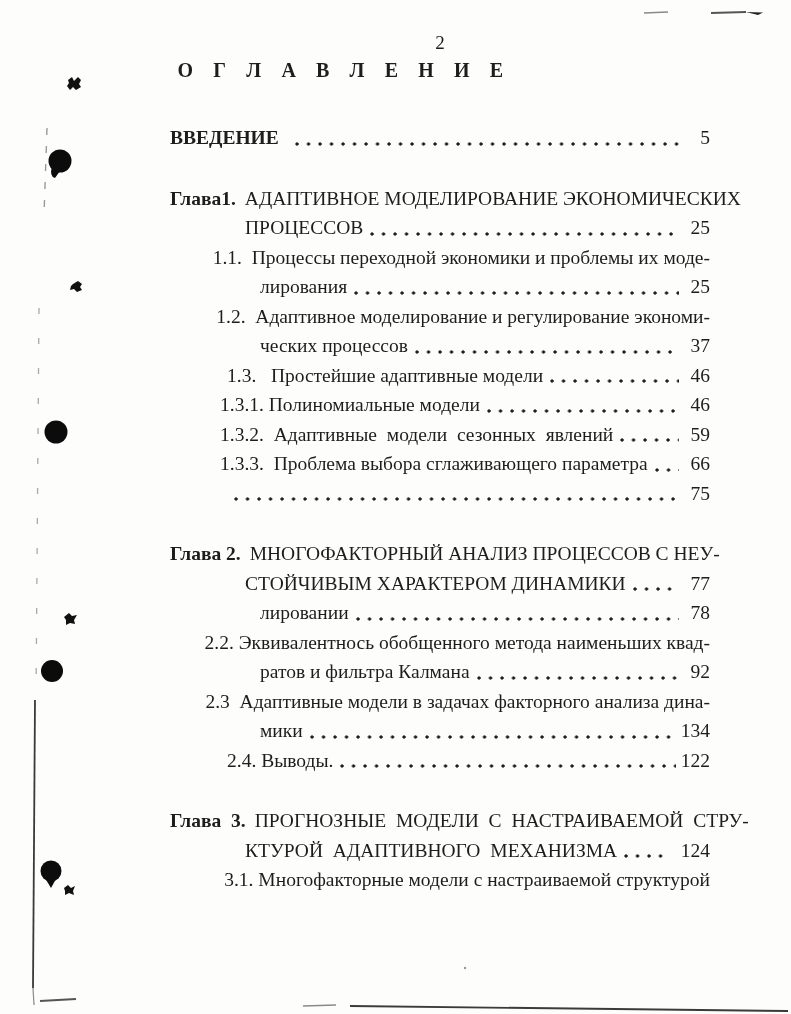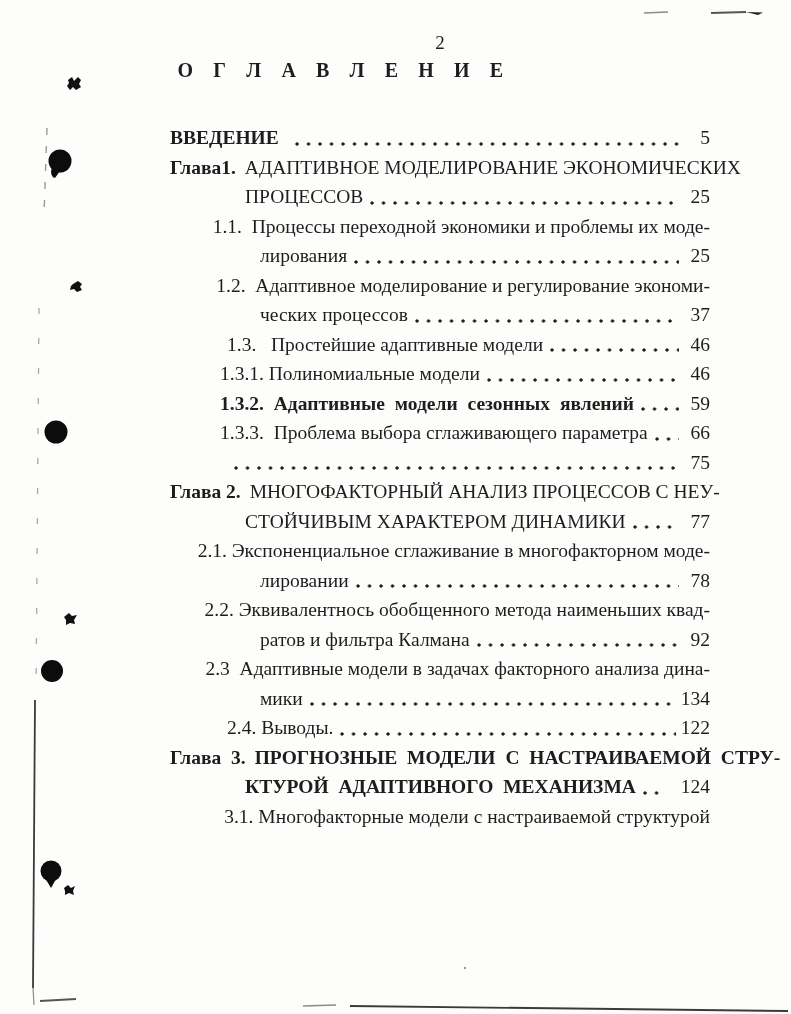--- a/index.html
+++ b/index.html
@@ -22,22 +22,22 @@
     margin-top:7px;text-align:left;font-size:20px;line-height:20px;height:20px;
     font-weight:600;letter-spacing:0.38em;text-indent:0.38em;
   }
   #toc{margin:0;}
   #toc .toc-line:first-child{margin-top:43px;}
   .toc-line{
     height:29.5px;line-height:29.5px;
     display:flex;align-items:stretch;
     font-size:19.5px;
   }
-  .toc-line.gap{}
-  .toc-line.wide .txt,.toc-line.wide .prefix{word-spacing:5px;font-weight:bold;}
+  .toc-line.gap{margin-top:31px;}
+  .toc-line.wide .txt,.toc-line.wide .prefix{word-spacing:5px;}
   .prefix{font-weight:bold;margin-right:9px;white-space:pre;flex:0 0 auto;}
   .txt{white-space:pre;flex:0 0 auto;}
   .t-chapter{padding-left:0;}
   .t-chapter-cont{padding-left:75px;}
   .t-section{padding-left:57px;justify-content:flex-end;}
   .t-subsection{padding-left:50px;}
   .t-section-cont{padding-left:90px;}
   .leader{
     flex:1 1 auto;align-self:flex-end;
     height:4px;margin:0 3px 7px 7px;
@@ -112,23 +112,20 @@
         </div>
         <div class="toc-line t-chapter gap">
           <span class="prefix">Глава 2.</span>
           <span class="txt">МНОГОФАКТОРНЫЙ АНАЛИЗ ПРОЦЕССОВ С НЕУ-</span>
         </div>
         <div class="toc-line t-chapter-cont">
           <span class="txt">СТОЙЧИВЫМ ХАРАКТЕРОМ ДИНАМИКИ</span>
           <span class="leader"></span>
           <span class="pg"> 77</span>
         </div>
-        <div class="toc-line t-section">
-          <span class="txt">2.1. Экспоненциальное сглаживание в многофакторном моде-</span>
-        </div>
         <div class="toc-line t-section-cont">
           <span class="txt">лировании</span>
           <span class="leader"></span>
           <span class="pg">78</span>
         </div>
         <div class="toc-line t-section">
           <span class="txt">2.2. Эквивалентнось обобщенного метода наименьших квад-</span>
         </div>
         <div class="toc-line t-section-cont">
           <span class="txt">ратов и фильтра Калмана</span>

